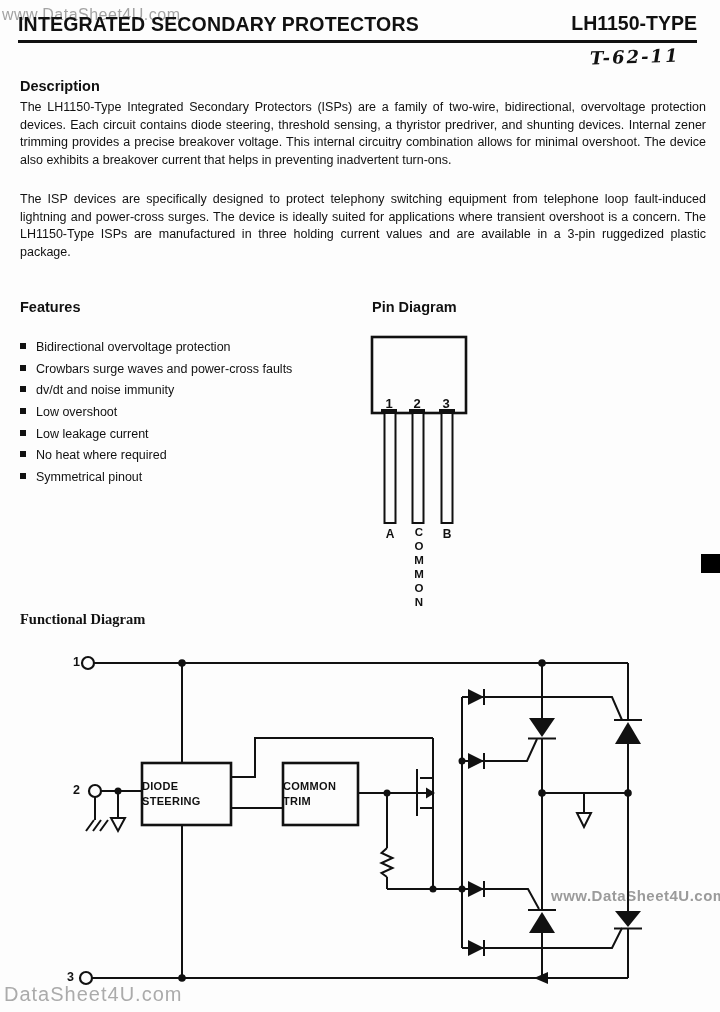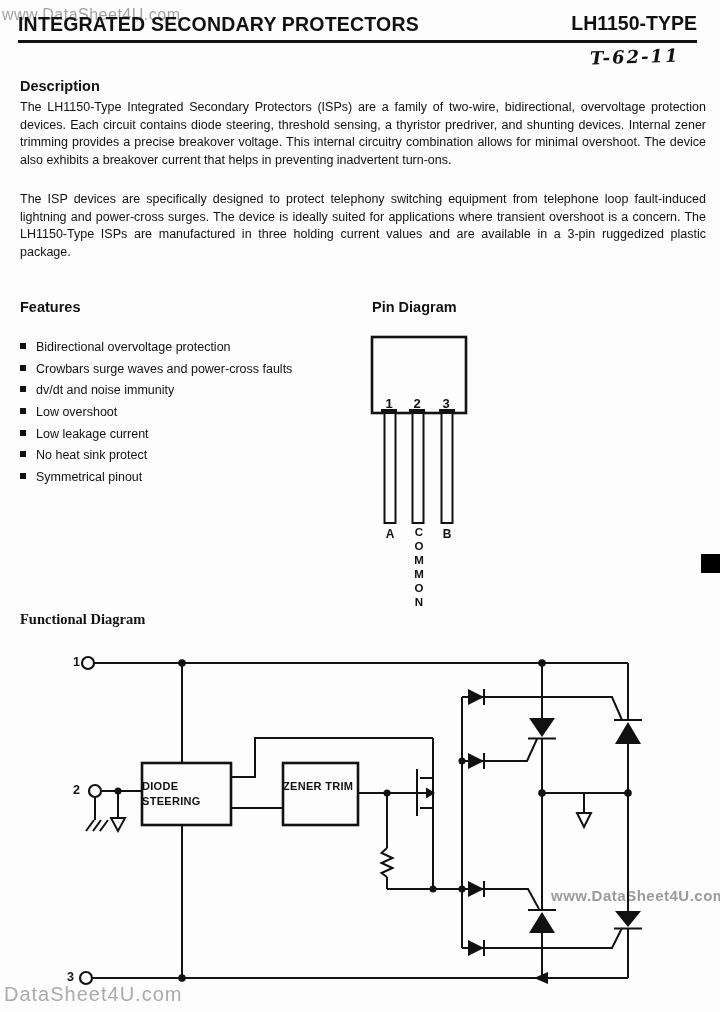--- a/index.html
+++ b/index.html
@@ -54,21 +54,21 @@
 <div class="abs para" style="top:99px;">The LH1150-Type Integrated Secondary Protectors (ISPs) are a family of two-wire, bidirectional, overvoltage protection devices. Each circuit contains diode steering, threshold sensing, a thyristor predriver, and shunting devices. Internal zener trimming provides a precise breakover voltage. This internal circuitry combination allows for minimal overshoot. The device also exhibits a breakover current that helps in preventing inadvertent turn-ons.</div>
 <div class="abs para" style="top:191px;">The ISP devices are specifically designed to protect telephony switching equipment from telephone loop fault-induced lightning and power-cross surges. The device is ideally suited for applications where transient overshoot is a concern. The LH1150-Type ISPs are manufactured in three holding current values and are available in a 3-pin ruggedized plastic package.</div>
 
 <div class="abs sec-head" style="left:20px;top:299px;">Features</div>
 <div class="abs feat-list">
   <div class="feat"><span class="bullet"></span><span>Bidirectional overvoltage protection</span></div>
   <div class="feat"><span class="bullet"></span><span>Crowbars surge waves and power-cross faults</span></div>
   <div class="feat"><span class="bullet"></span><span>dv/dt and noise immunity</span></div>
   <div class="feat"><span class="bullet"></span><span>Low overshoot</span></div>
   <div class="feat"><span class="bullet"></span><span>Low leakage current</span></div>
-  <div class="feat"><span class="bullet"></span><span>No heat sink protect</span></div>
+  <div class="feat"><span class="bullet"></span><span>No heat where required</span></div>
   <div class="feat"><span class="bullet"></span><span>Symmetrical pinout</span></div>
 </div>
 
 <div class="abs sec-head" style="left:372px;top:299px;">Pin Diagram</div>
 
 <svg class="abs" style="left:355px;top:330px;" width="130" height="200" viewBox="0 0 130 200">
   <g>
     <rect x="17" y="7" width="94" height="76" fill="#fdfdfd" stroke="#111" stroke-width="2.6"></rect>
     <rect x="26" y="79" width="16" height="5" fill="#111"></rect>
     <rect x="54" y="79" width="16" height="5" fill="#111"></rect>
@@ -213,15 +213,15 @@
     <path class="ink-line" d="M32 328 H568" stroke-width="2.5"></path>
     <circle cx="122" cy="328" r="3.8" fill="#111"></circle>
     <polygon points="474,328 488,322 488,334" fill="#111"></polygon>
   </g>
 </svg>
 
 <div class="abs term-label" style="left:66px;top:655px;">1</div>
 <div class="abs term-label" style="left:66px;top:783px;">2</div>
 <div class="abs term-label" style="left:60px;top:970px;">3</div>
 <div class="abs blk-label" style="left:142px;top:779px;width:89px;">DIODE STEERING</div>
-<div class="abs blk-label" style="left:283px;top:779px;width:75px;">ZENER TRIM</div>
+<div class="abs blk-label" style="left:283px;top:779px;width:75px;">COMMON TRIM</div>
 
 <div class="abs black-square"></div>
 
 </body></html>

